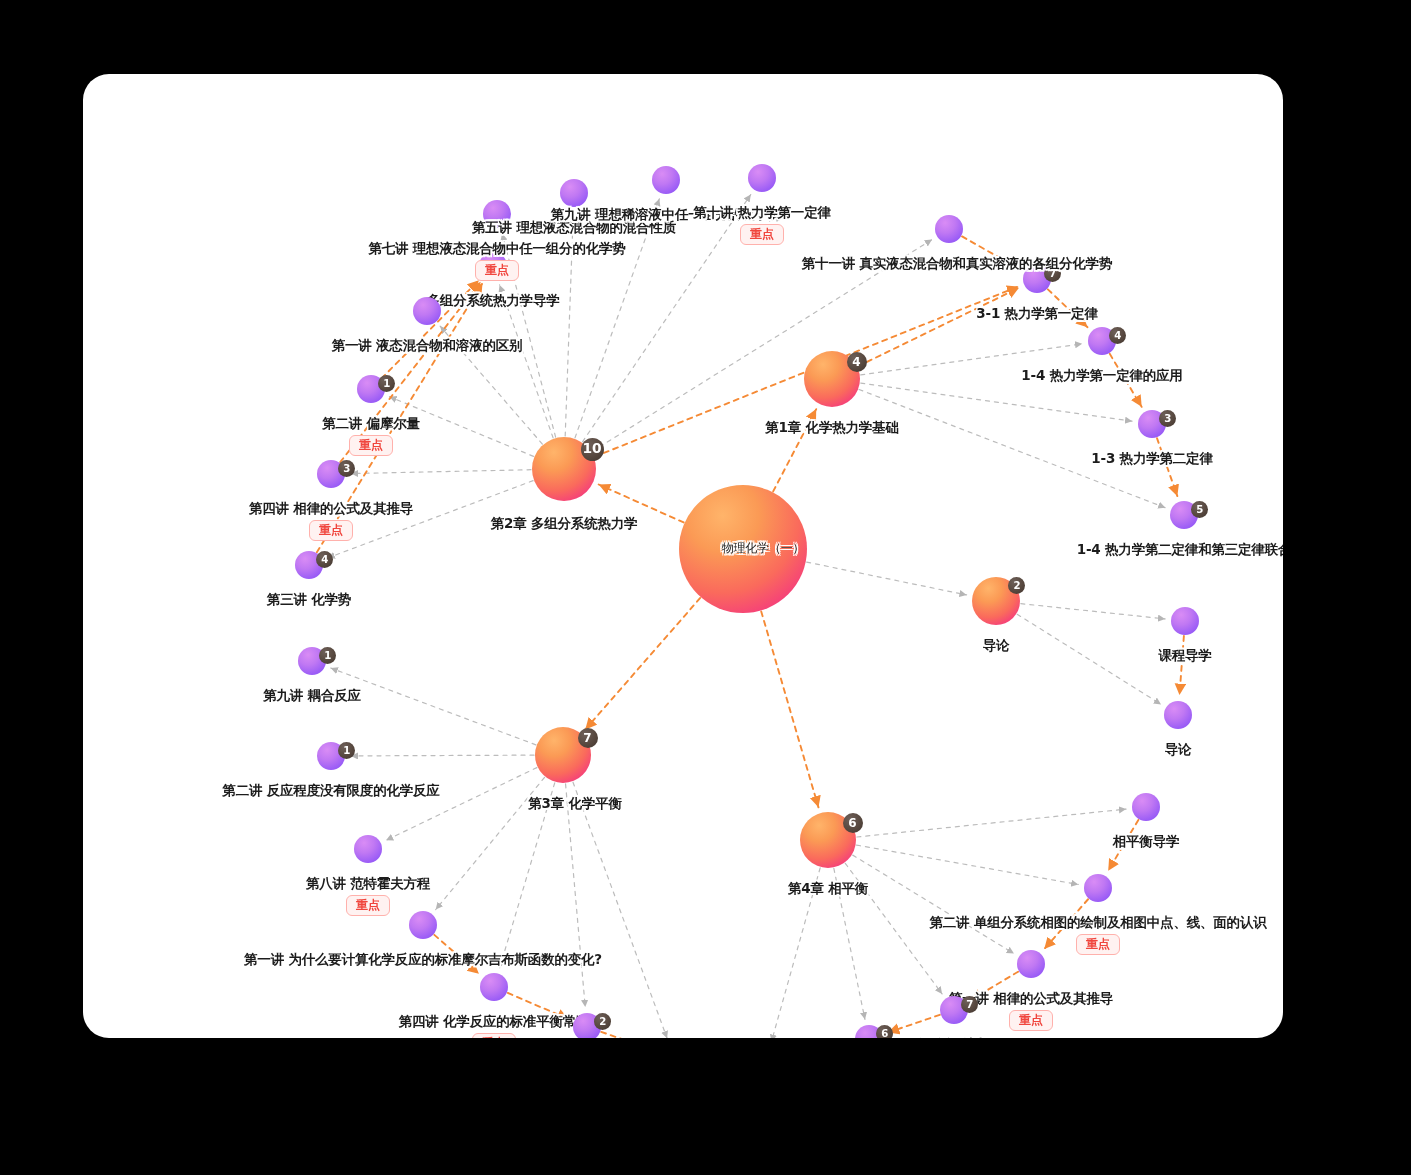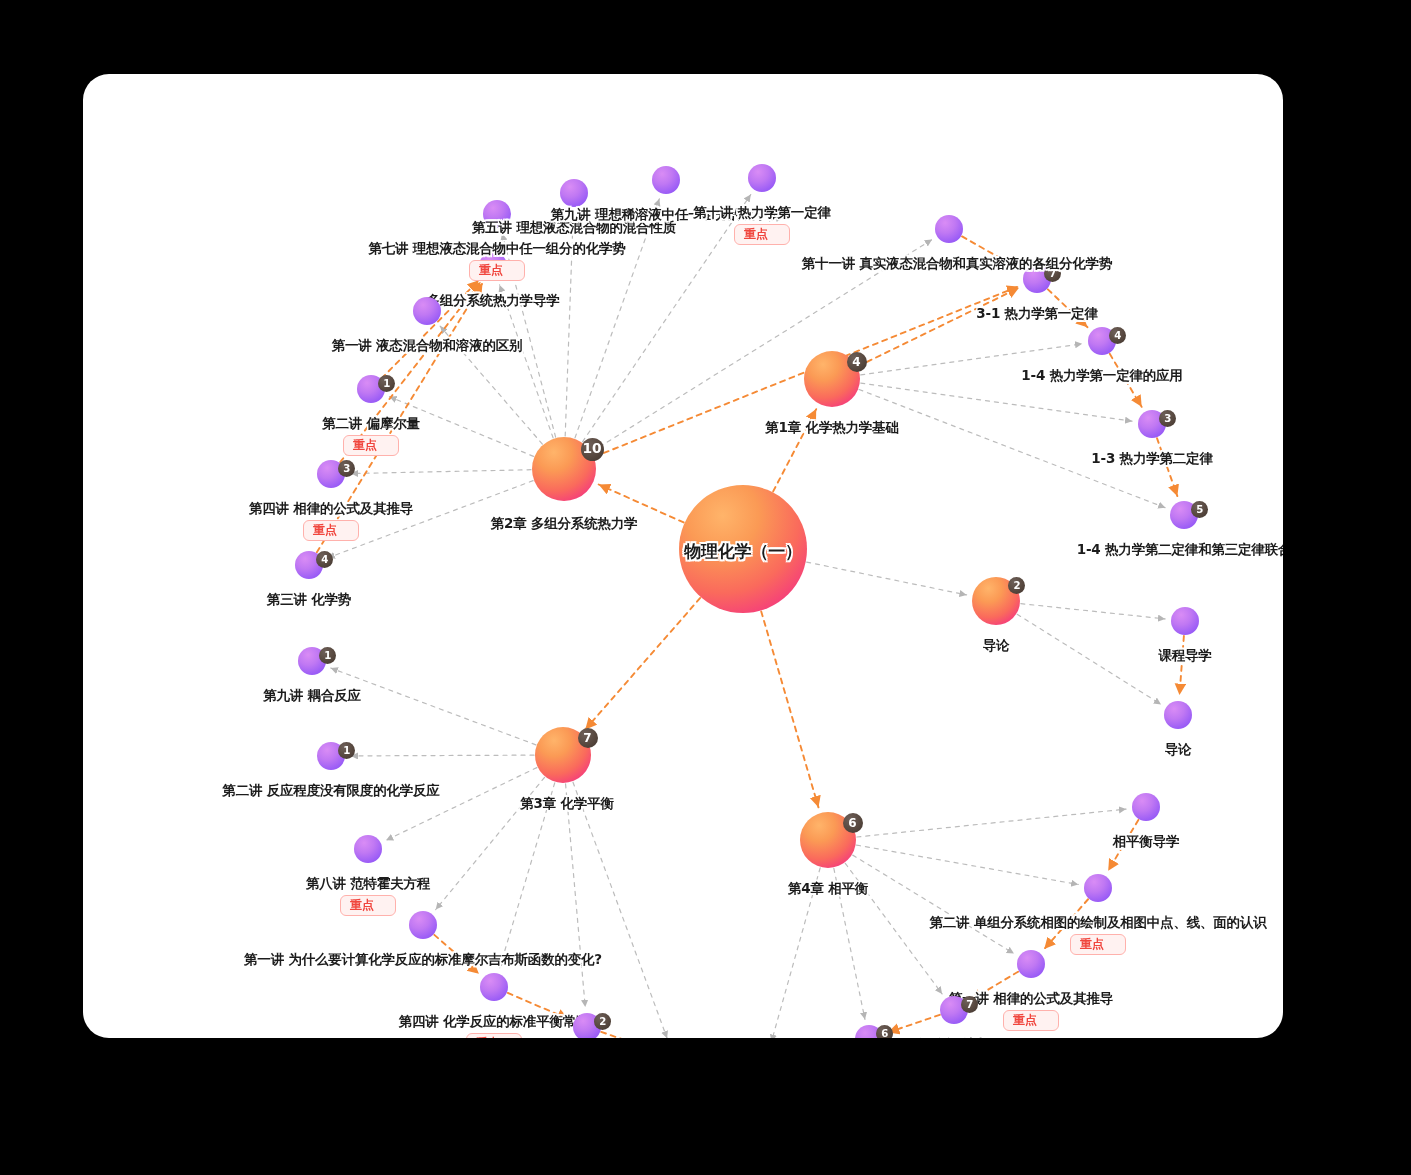--- a/index.html
+++ b/index.html
@@ -65,33 +65,34 @@
     color: #1c1c1c;
     font-weight: 600;
     letter-spacing: -0.2px;
     text-shadow:
       -1.6px -1.6px 0 #fff, 1.6px -1.6px 0 #fff,
       -1.6px 1.6px 0 #fff, 1.6px 1.6px 0 #fff,
       -1.6px 0 0 #fff, 1.6px 0 0 #fff,
       0 -1.6px 0 #fff, 0 1.6px 0 #fff;
   }
   .nlabel.center {
-    font-size: 17px;
-    font-weight: 700;
+    font-size: 12px;
+    font-weight: 400;
+    margin-left: 20px;
   }
   .tagrow {
     position: absolute;
     display: flex;
     gap: 8px;
     white-space: nowrap;
   }
   .tag {
     font-size: 12px;
     font-weight: 700;
-    padding: 1px 21px 2px 9px;
+    padding: 1px 9px 2px 9px;
     border-radius: 6px;
     line-height: 1.35;
   }
   .tag.key {
     color: #f0453d;
     border: 1px solid #ffb1ac;
     background: #fff2f1;
   }
 </style>
 </head>
@@ -258,21 +259,21 @@
               <span class="tag key">重点</span>
             </div>
           </div>
           <div class="node" style="left: 866px; top: 155px;">
             <div class="ball leaf" style="width: 28px; height: 28px;"></div>
             <div class="nlabel" style="left: 8px; top: 26px; transform: translate(-50%, 0px);">第十一讲 真实液态混合物和真实溶液的各组分化学势</div>
           </div>
           <div class="node" style="left: 480px; top: 681px;">
             <div class="ball hub" style="width: 56px; height: 56px;"></div>
             <div class="badge" style="width: 20px; height: 20px; font-size: 12px; left: 14.56px; top: -27.44px;">7</div>
-            <div class="nlabel" style="left: 4px; top: 40px; transform: translate(-50%, 0px); text-align: center;">第3章  化学平衡</div>
+            <div class="nlabel" style="left: 12px; top: 40px; transform: translate(-50%, 0px); text-align: center;">第3章  化学平衡</div>
           </div>
           <div class="node" style="left: 229px; top: 587px;">
             <div class="ball leaf" style="width: 28px; height: 28px;"></div>
             <div class="badge" style="width: 17px; height: 17px; font-size: 10.2px; left: 7.28px; top: -13.72px;">1</div>
             <div class="nlabel" style="left: 0px; top: 26px; transform: translate(-50%, 0px);">第九讲 耦合反应</div>
           </div>
           <div class="node" style="left: 248px; top: 682px;">
             <div class="ball leaf" style="width: 28px; height: 28px;"></div>
             <div class="badge" style="width: 17px; height: 17px; font-size: 10.2px; left: 7.28px; top: -13.72px;">1</div>
             <div class="nlabel" style="left: 0px; top: 26px; transform: translate(-50%, 0px);">第二讲 反应程度没有限度的化学反应</div>

